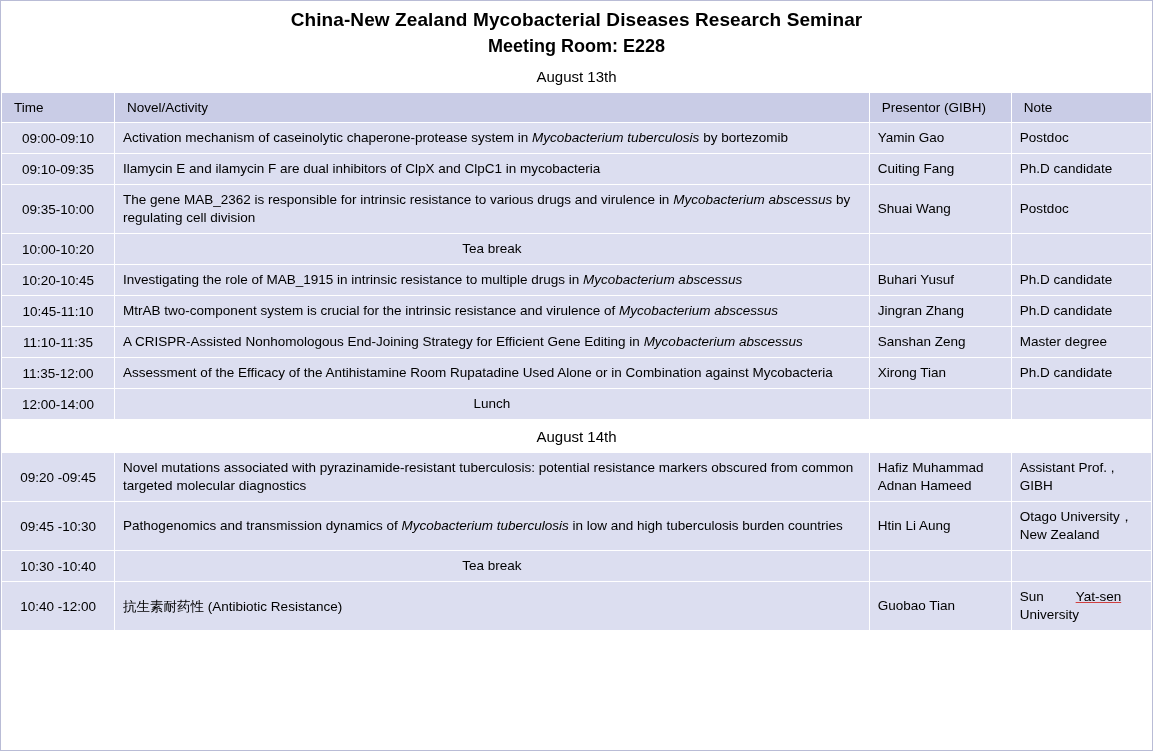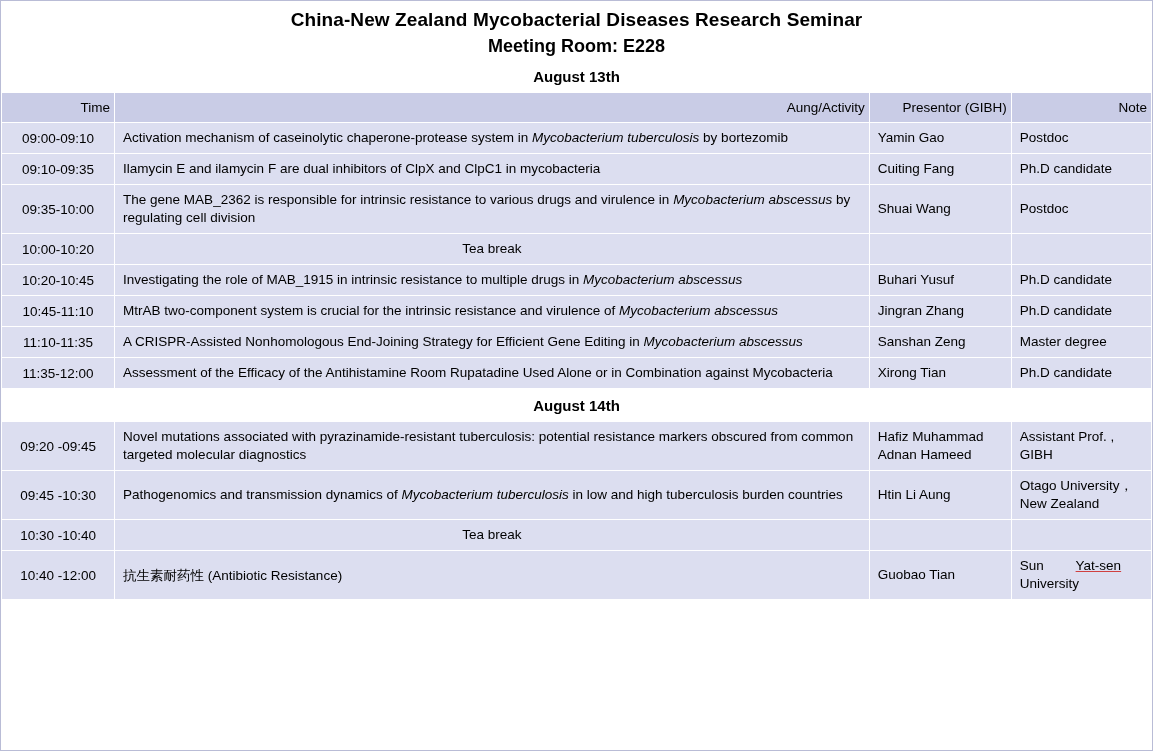--- a/index.html
+++ b/index.html
@@ -50,23 +50,23 @@
     background: #dcdef0;
   }
   col.c-time { width: 113px; }
   col.c-title { width: 754px; }
   col.c-pres { width: 142px; }
   col.c-note { width: 140px; }
 
   tr.headrow th {
     background: #c9cce6;
     font-weight: normal;
-    text-align: right;
+    text-align: left;
     font-size: 13.5px;
-    padding: 7px 4px;
+    padding: 7px 12px;
   }
   td.time {
     text-align: center;
     background: #ffffff;
     white-space: nowrap;
   }
   td.title {
     text-align: left;
     line-height: 18px;
   }
@@ -77,21 +77,21 @@
   td.break-title {
     text-align: center;
   }
   td.blank {
     background: #dcdef0;
   }
   tr.dayrow td {
     background: #ffffff;
     text-align: center;
     font-size: 15px;
-    font-weight: bold;
+    font-weight: normal;
     padding: 8px 0 7px 0;
     border-left: 1px solid #ffffff;
     border-right: 1px solid #ffffff;
   }
   .it { font-style: italic; }
   .cjk { font-family: "DejaVu Sans", sans-serif; }
   .underline-red {
     text-decoration: underline;
     text-decoration-color: #d04040;
     margin-left: 28px;
@@ -113,21 +113,21 @@
       <col class="c-title">
       <col class="c-pres">
       <col class="c-note">
     </colgroup>
     <tbody id="sched-body">
         <tr class="dayrow">
           <td colspan="4">August 13th</td>
         </tr>
         <tr class="headrow">
           <th>Time</th>
-          <th>Aung/Activity</th>
+          <th>Novel/Activity</th>
           <th>Presentor (GIBH)</th>
           <th>Note</th>
         </tr>
         <tr>
           <td class="time">09:00-09:10</td>
           <td class="title">Activation mechanism of caseinolytic chaperone-protease system in <span class="it">Mycobacterium tuberculosis</span> by bortezomib</td>
           <td class="pres">Yamin Gao</td>
           <td class="note">Postdoc</td>
         </tr>
         <tr>
@@ -165,20 +165,26 @@
           <td class="title">A CRISPR-Assisted Nonhomologous End-Joining Strategy for Efficient Gene Editing in <span class="it">Mycobacterium abscessus</span></td>
           <td class="pres">Sanshan Zeng</td>
           <td class="note">Master degree</td>
         </tr>
         <tr>
           <td class="time">11:35-12:00</td>
           <td class="title">Assessment of the Efficacy of the Antihistamine Room Rupatadine Used Alone or in Combination against Mycobacteria</td>
           <td class="pres">Xirong Tian</td>
           <td class="note">Ph.D candidate</td>
         </tr>
+        <tr>
+          <td class="time">12:00-14:00</td>
+          <td class="title break-title">Lunch</td>
+          <td class="pres blank"></td>
+          <td class="note blank"></td>
+        </tr>
         <tr class="dayrow">
           <td colspan="4">August 14th</td>
         </tr>
         <tr>
           <td class="time">09:20 -09:45</td>
           <td class="title">Novel mutations associated with pyrazinamide-resistant tuberculosis: potential resistance markers obscured from common targeted molecular diagnostics</td>
           <td class="pres">Hafiz Muhammad Adnan Hameed</td>
           <td class="note">Assistant Prof. , GIBH</td>
         </tr>
         <tr>

